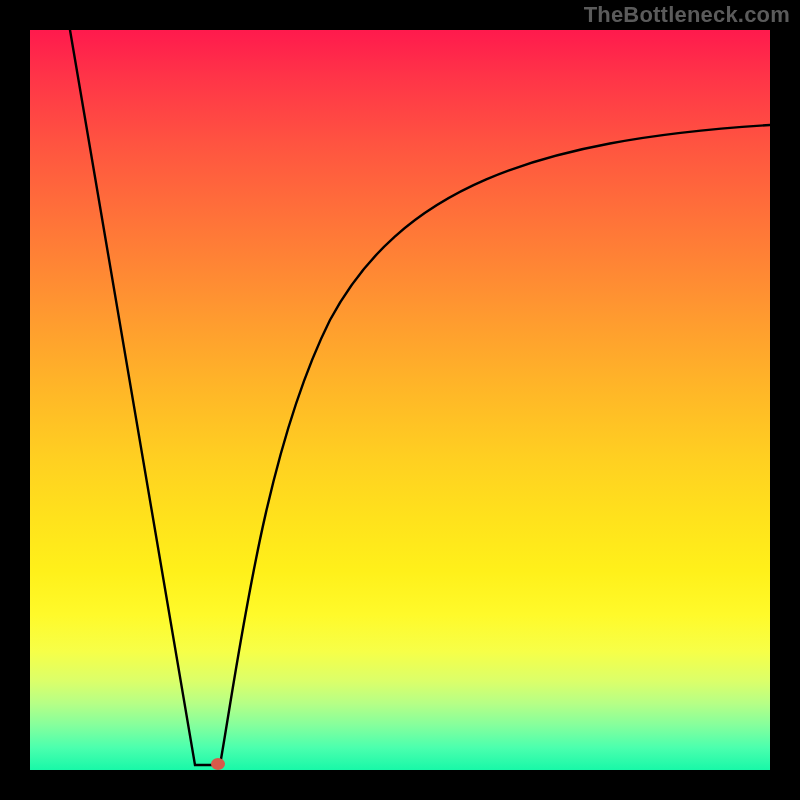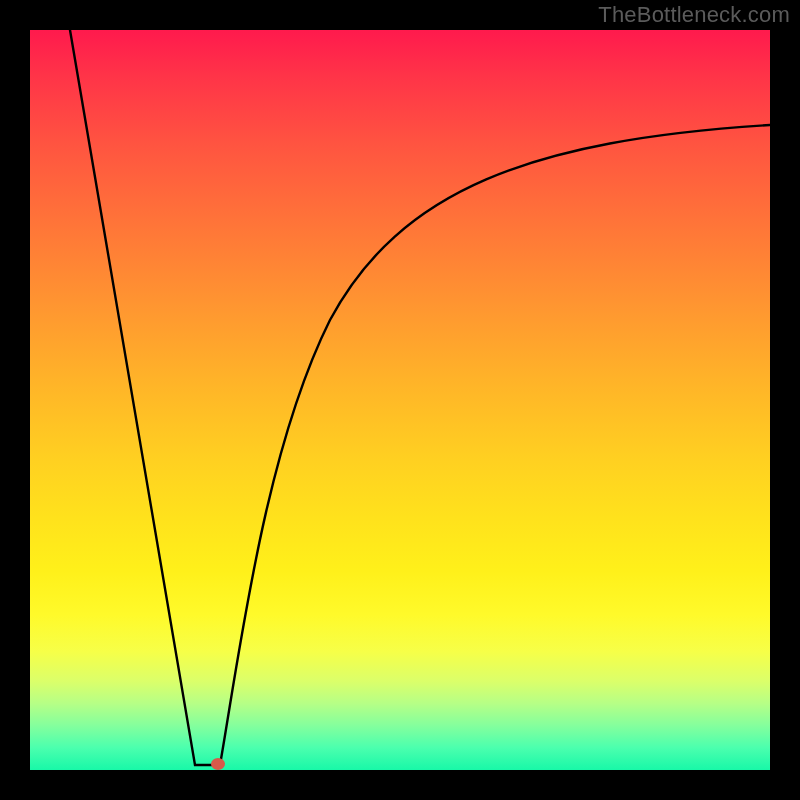--- a/index.html
+++ b/index.html
@@ -16,21 +16,21 @@
     width: 800px;
     height: 800px;
     background: #000;
   }
   .watermark {
     position: absolute;
     top: 2px;
     right: 10px;
     color: #5b5b5b;
     font-size: 22px;
-    font-weight: 400;
+    font-weight: 700;
     letter-spacing: 0.2px;
     z-index: 4;
   }
   .plot-area {
     position: absolute;
     left: 30px;
     top: 30px;
     width: 740px;
     height: 740px;
     overflow: hidden;

